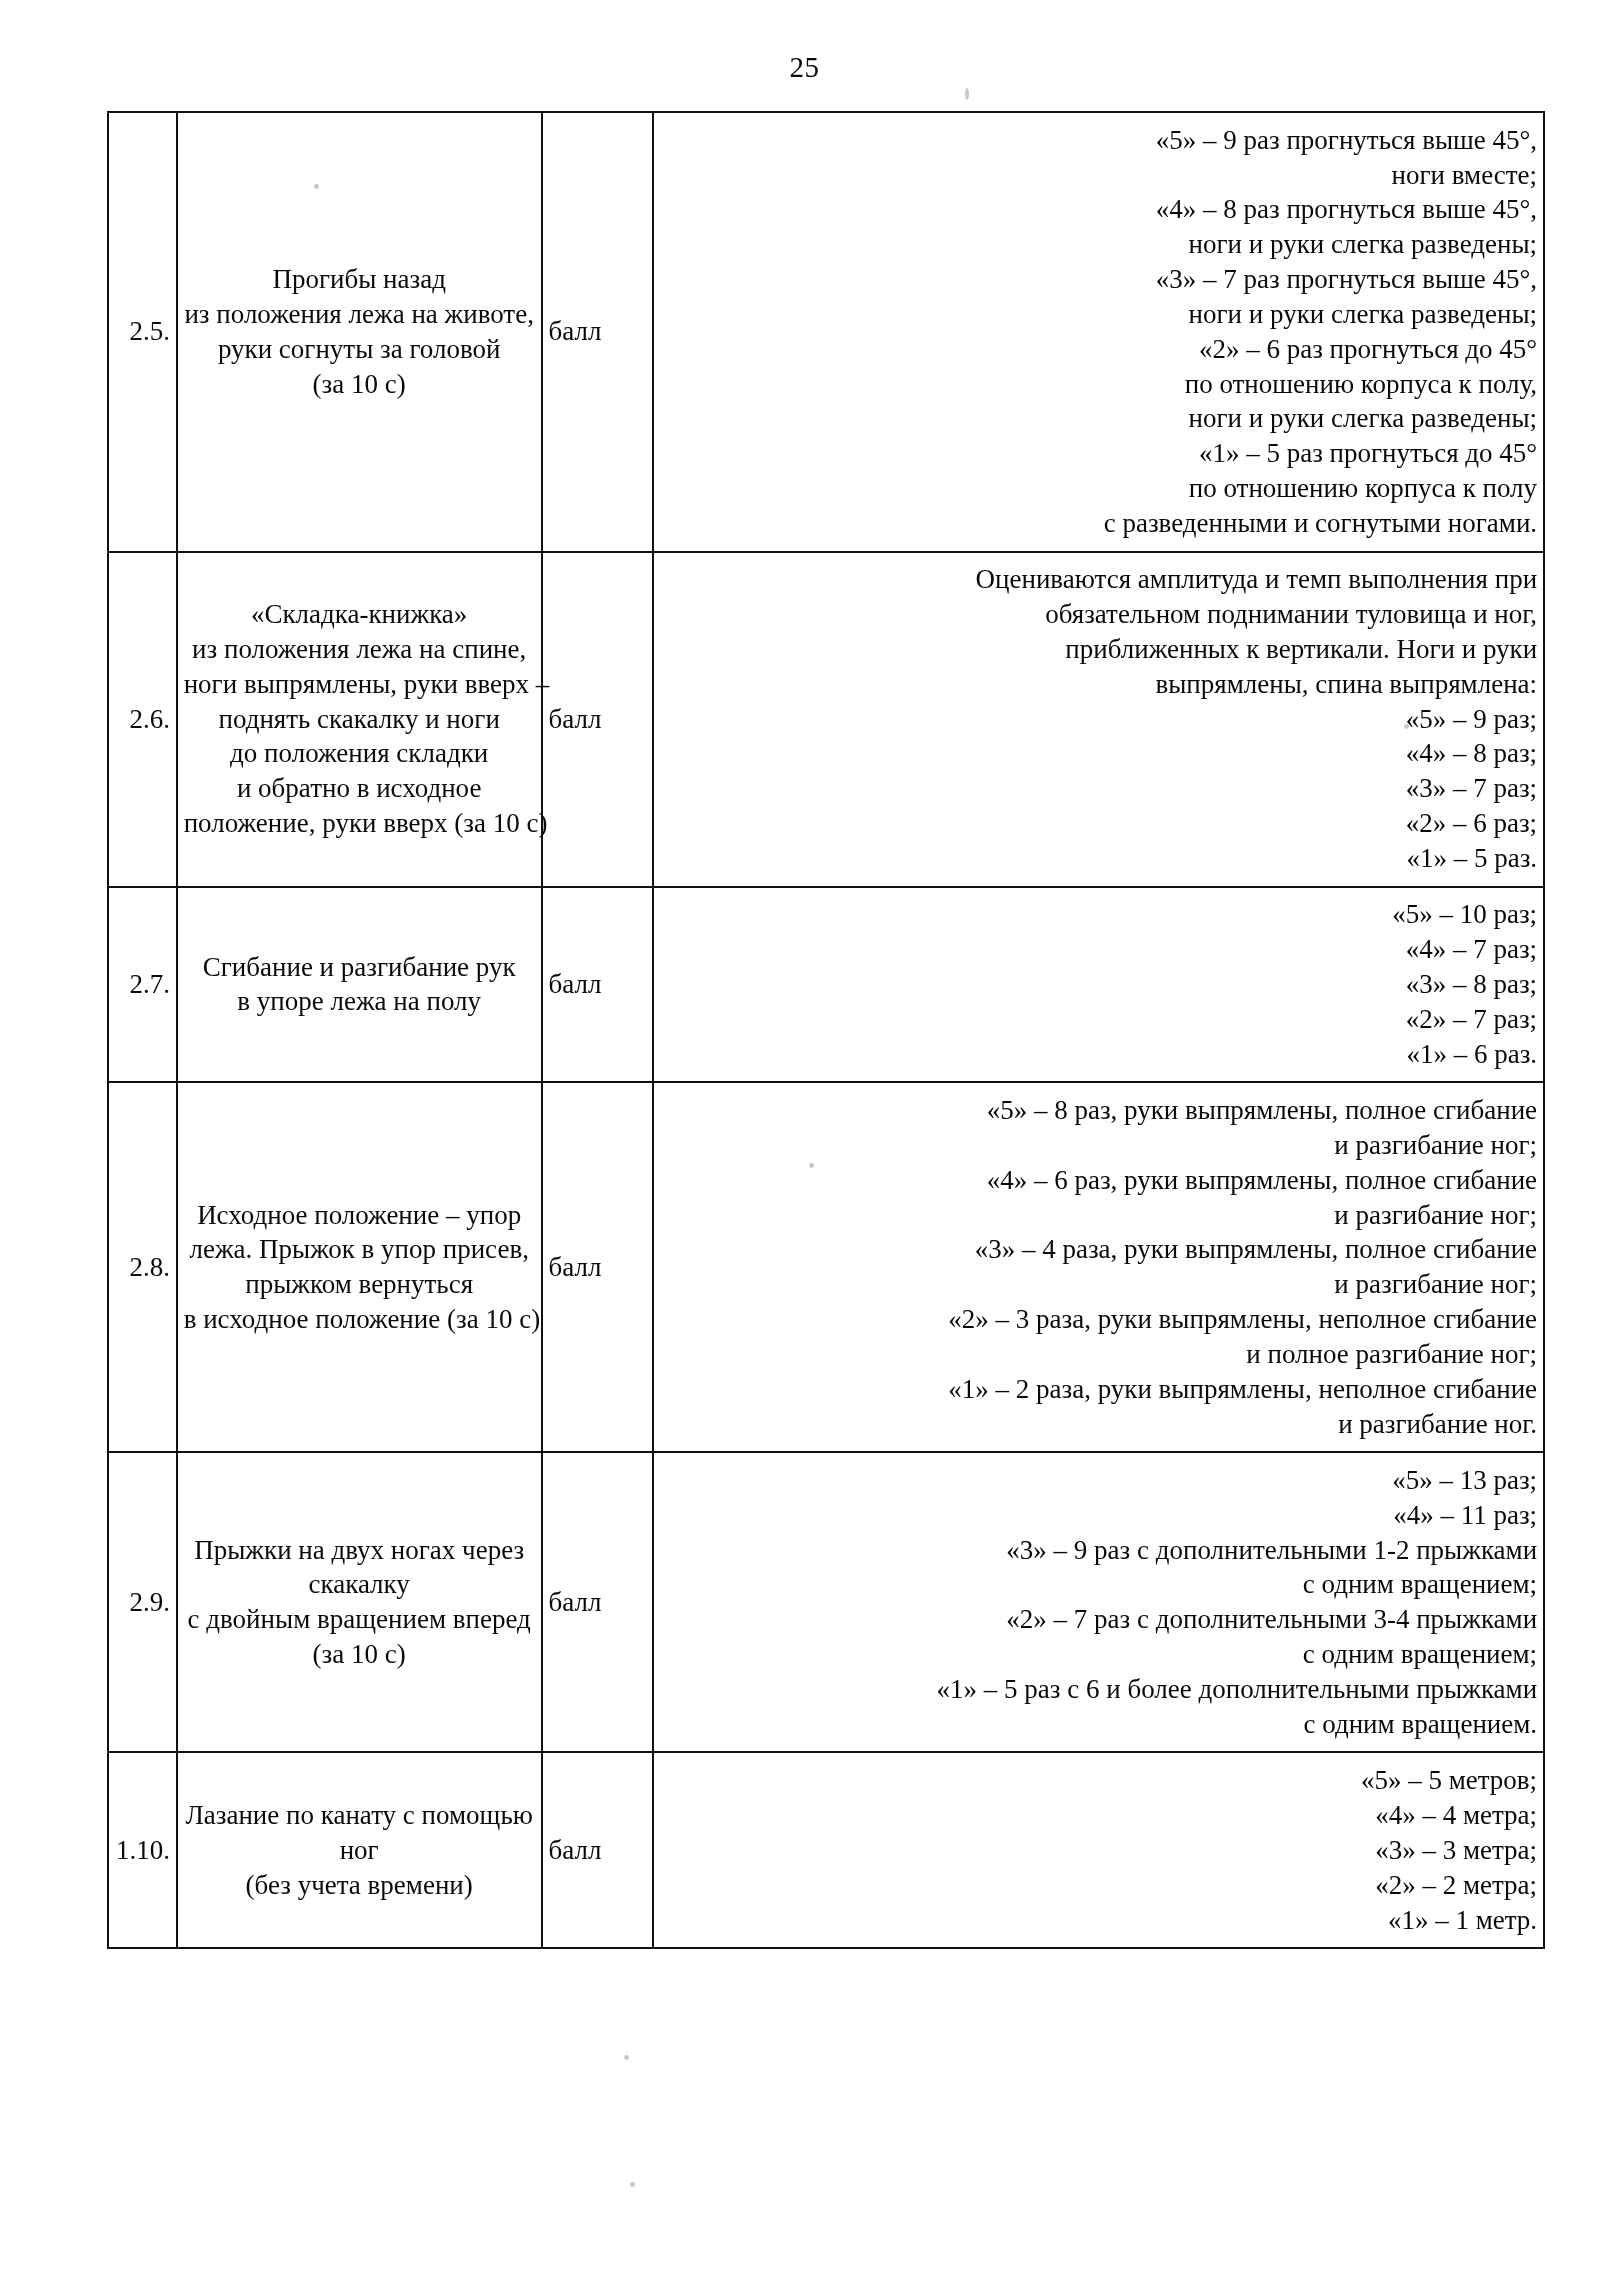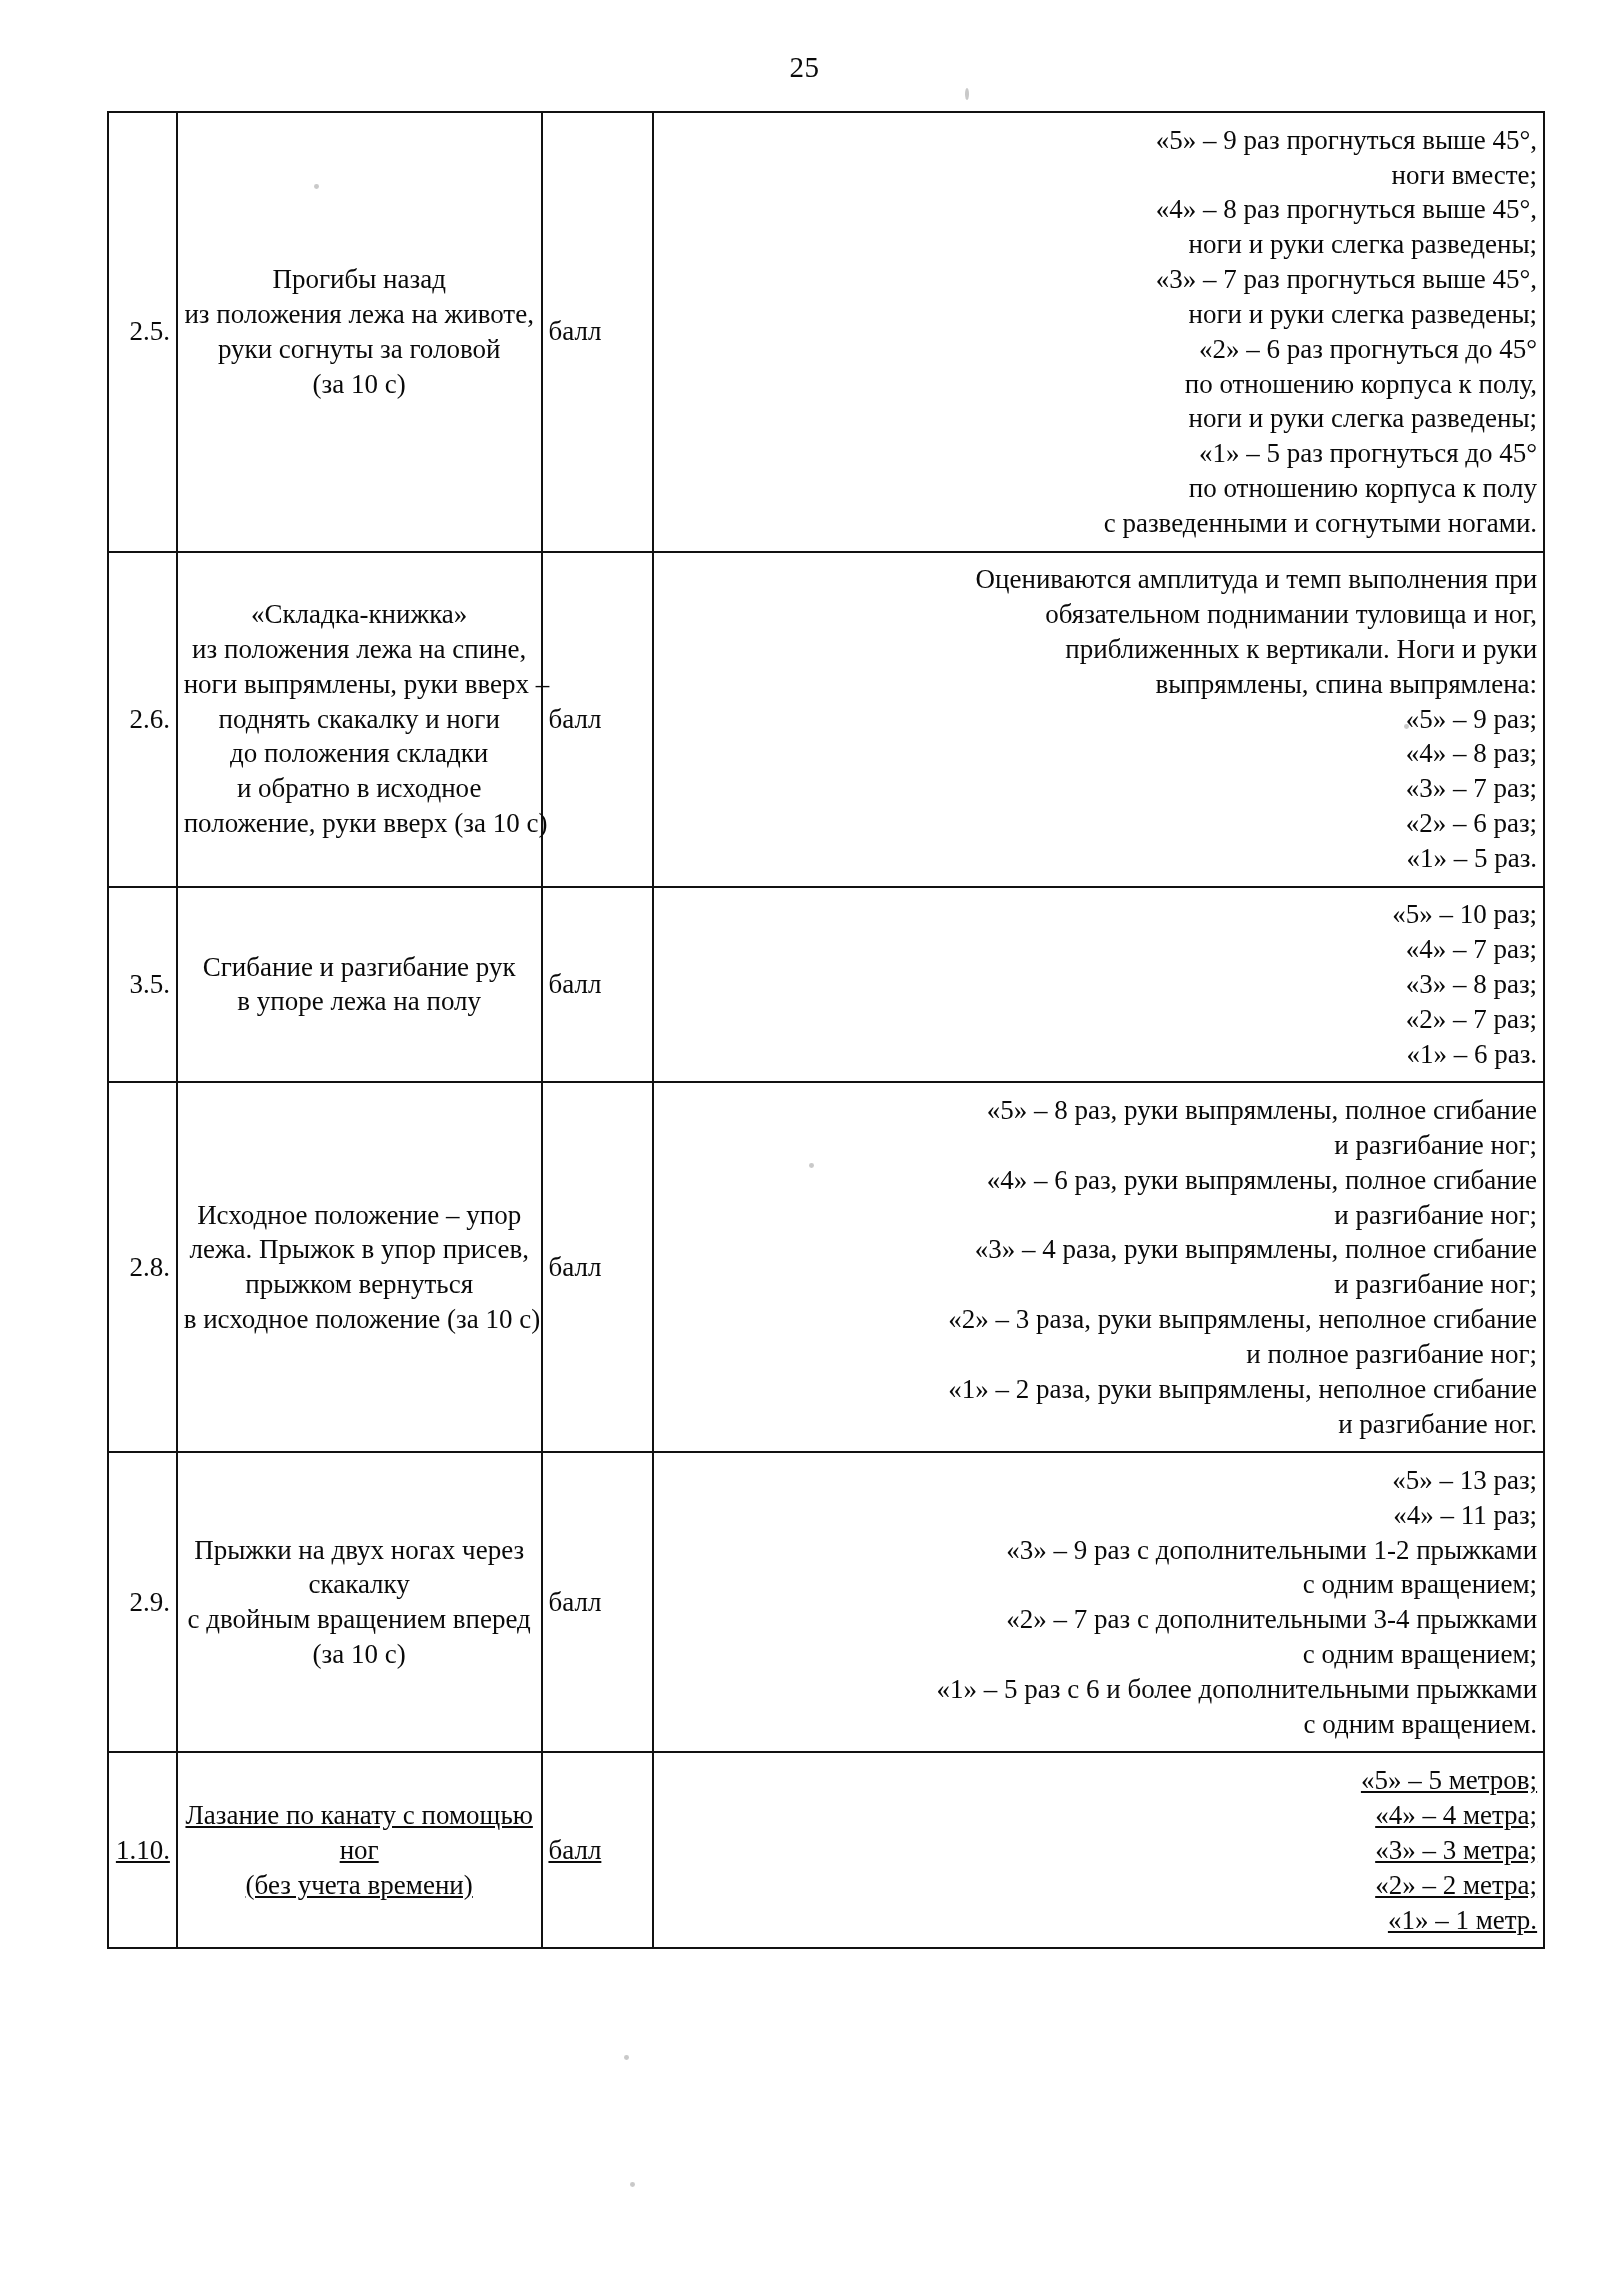--- a/index.html
+++ b/index.html
@@ -67,21 +67,21 @@
   }
   .line {
     display: block;
     white-space: nowrap;
   }
   .row-2-5 td { height: 293px; }
   .row-2-6 td { height: 226px; }
   .row-2-7 td { height: 137px; margin-top: 42px; }
   .row-2-8 td { height: 261px; }
   .row-2-9 td { height: 207px; margin-top: 12px; }
-  .row-2-10 td { height: 129px; text-decoration: underline; }
+  .row-2-10 td { height: 129px; }
   .speck {
     position: absolute;
     background: #c9c9c9;
     border-radius: 50%;
   }
 </style>
 </head>
 <body>
 
 <div class="page">
@@ -136,21 +136,21 @@
             <span class="line">выпрямлены, спина выпрямлена:</span>
             <span class="line">«5» – 9 раз;</span>
             <span class="line">«4» – 8 раз;</span>
             <span class="line">«3» – 7 раз;</span>
             <span class="line">«2» – 6 раз;</span>
             <span class="line">«1» – 5 раз.</span>
           </td>
         </tr>
 
         <tr class="row-2-7">
-          <td class="col-num">3.5.</td>
+          <td class="col-num">2.7.</td>
           <td class="col-name">
             <span class="line">Сгибание и разгибание рук</span>
             <span class="line">в упоре лежа на полу</span>
           </td>
           <td class="col-unit">балл</td>
           <td class="col-desc">
             <span class="line">«5» – 10 раз;</span>
             <span class="line">«4» – 7 раз;</span>
             <span class="line">«3» – 8 раз;</span>
             <span class="line">«2» – 7 раз;</span>

